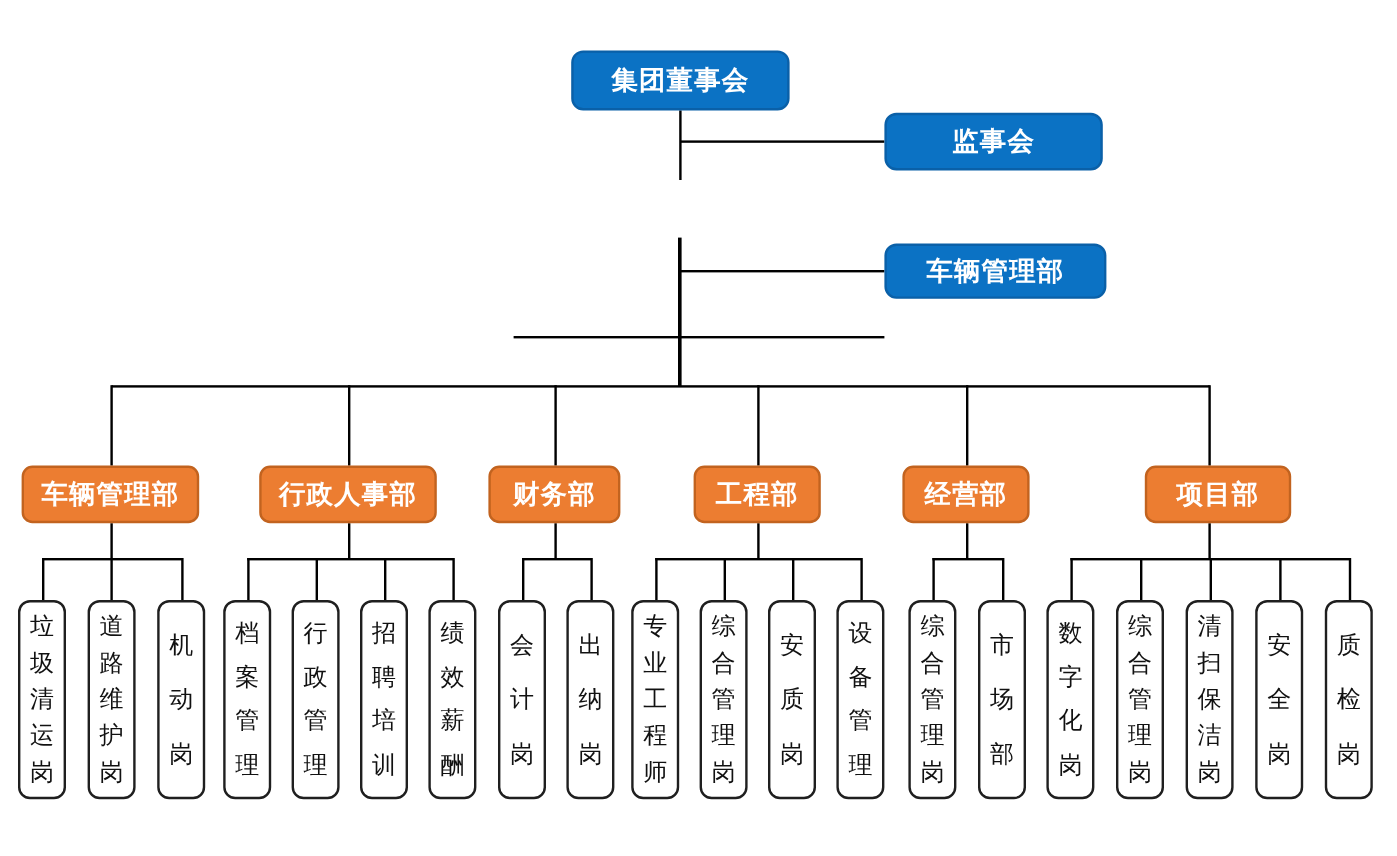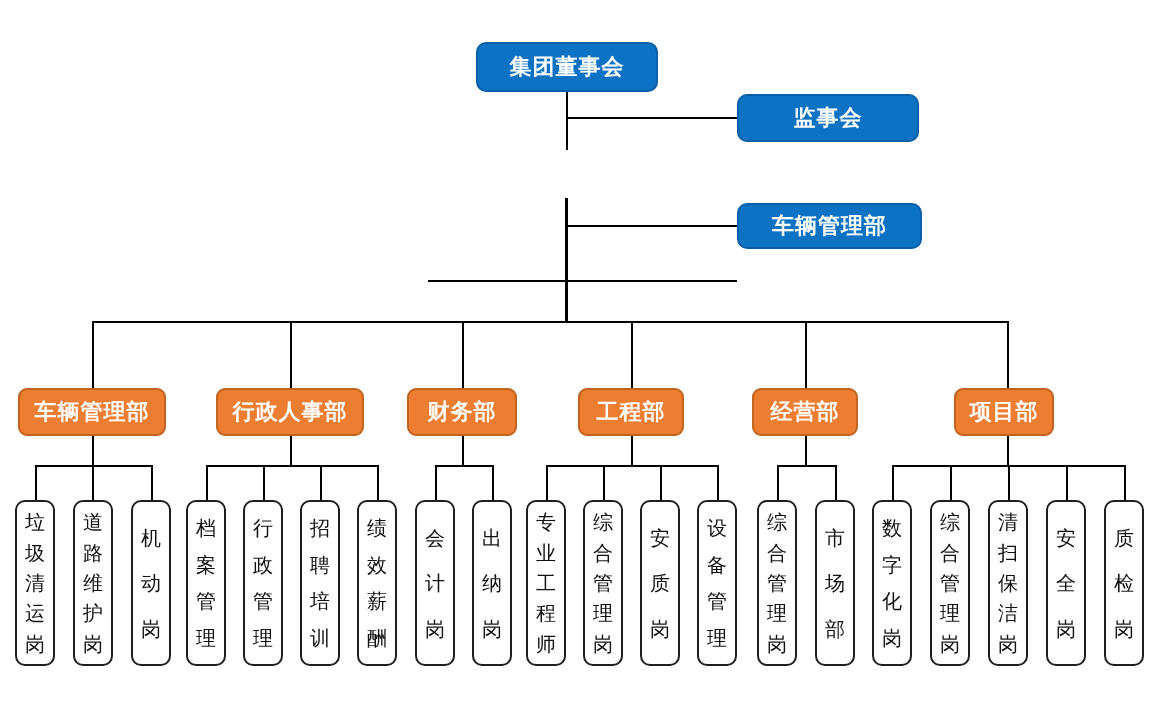--- a/index.html
+++ b/index.html
@@ -140,21 +140,21 @@
 
   <div class="blue-node" style="left:476px; top:42px;  width:182px; height:50px;">集团董事会</div>
   <div class="blue-node" style="left:737px; top:94px;  width:182px; height:48px;">监事会</div>
   <div class="blue-node" style="left:737px; top:203px; width:185px; height:46px;">车辆管理部</div>
 
   <div class="dept-node" style="left:216px; width:148px;">行政人事部</div>
   <div class="dept-node" style="left:18px;  width:148px;">车辆管理部</div>
   <div class="dept-node" style="left:407px; width:110px;">财务部</div>
   <div class="dept-node" style="left:752px; width:106px;">经营部</div>
   <div class="dept-node" style="left:578px; width:106px;">工程部</div>
-  <div class="dept-node" style="left:954px; width:100px;">项目部</div>
+  <div class="dept-node" style="left:954px; width:122px;">项目部</div>
 
   <div class="pos-node" style="left:15px;">
       <div class="vbox-label">
         <span class="vchar">垃</span>
         <span class="vchar">圾</span>
         <span class="vchar">清</span>
         <span class="vchar">运</span>
         <span class="vchar">岗</span>
       </div>
     </div>

